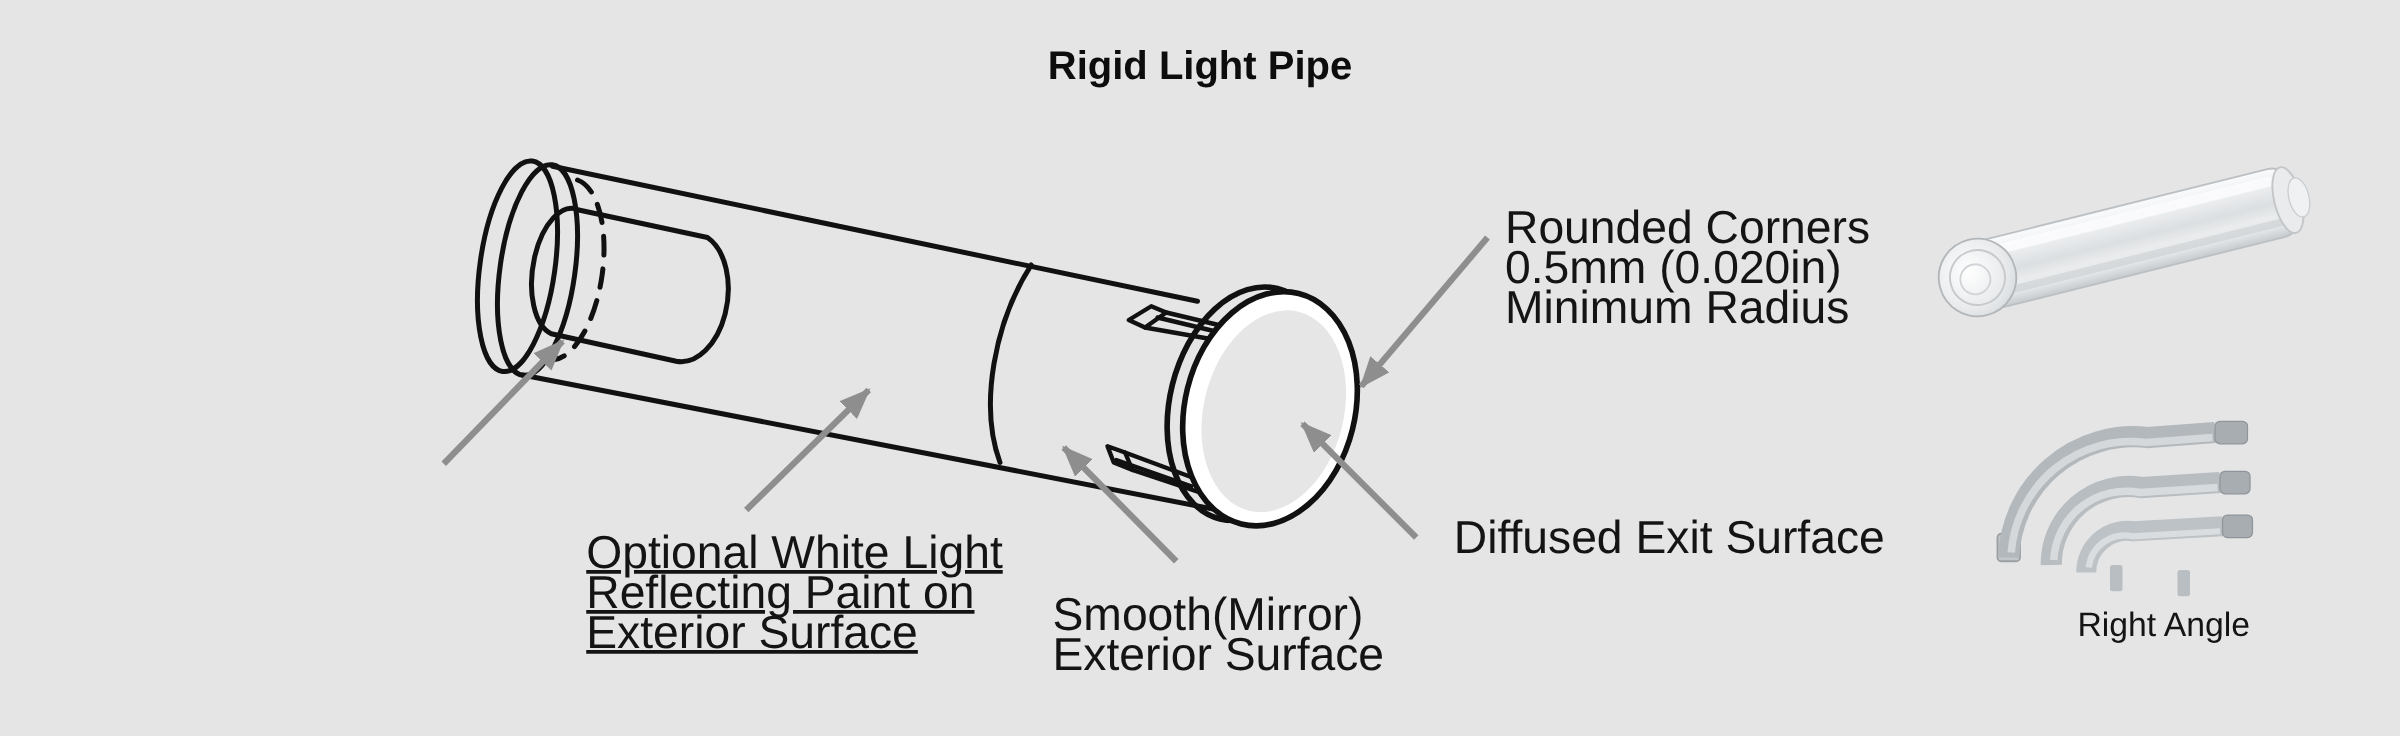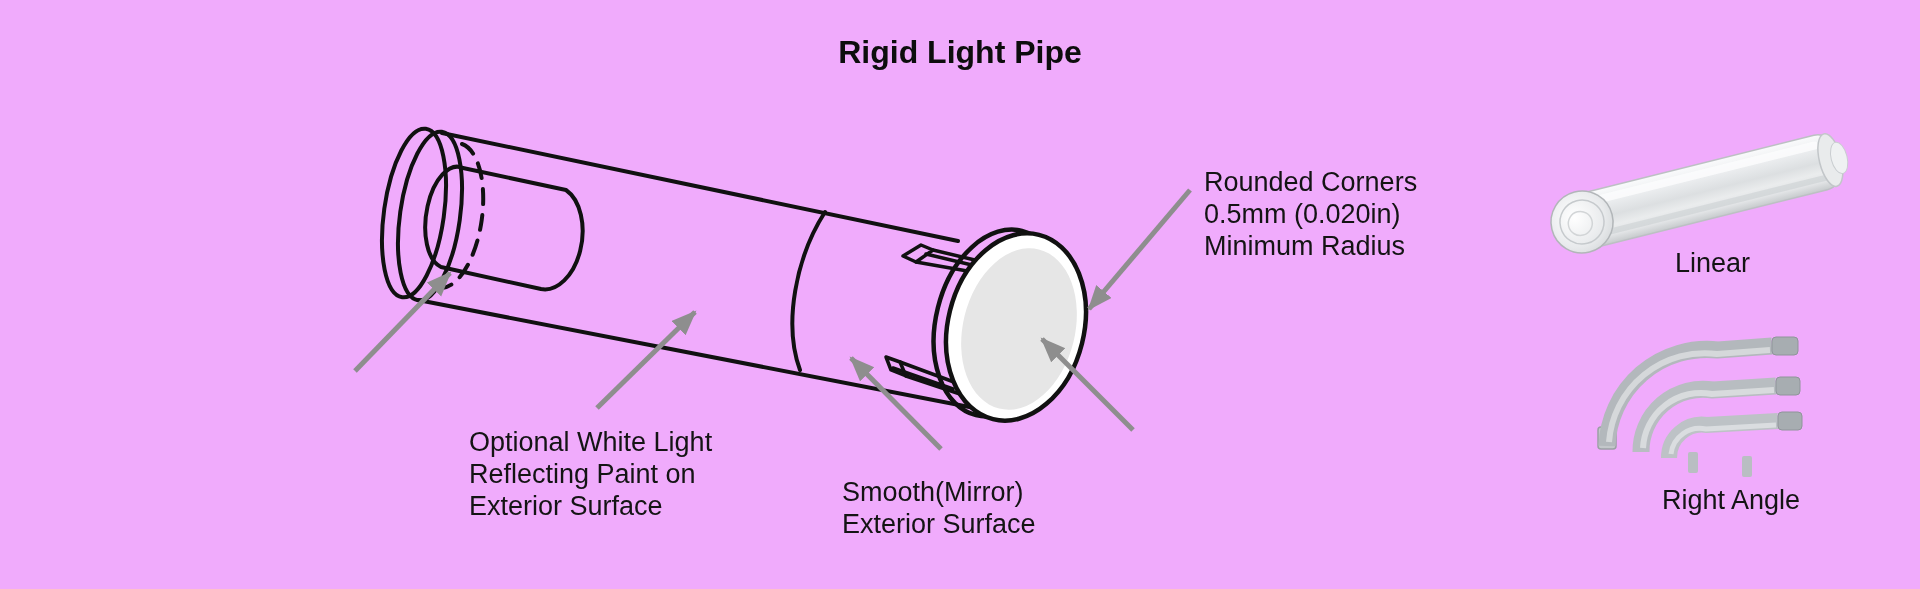--- a/index.html
+++ b/index.html
@@ -1,36 +1,36 @@
 <!DOCTYPE html>
 <html><head>
 <meta charset="utf-8">
 <style>
   html,body{margin:0;padding:0;background:#ffffff;}
   .stage{
     position:relative;
     width:1920px;height:589px;
-    background:#f0abfc;
+    background:#e5e5e5;
     font-family:"Liberation Sans", sans-serif;
     overflow:hidden;
   }
   .title{
     position:absolute;left:0;top:34px;width:100%;
     text-align:center;
     font-size:32px;font-weight:bold;color:#0d0d0d;
     letter-spacing:0;
   }
   .art{position:absolute;left:0;top:0;}
   .lbl{
     position:absolute;
-    font-size:27px;line-height:32px;color:#141414;
+    font-size:37px;line-height:32px;color:#141414;
     white-space:pre-line;
   }
   .lbl-led{left:36px;top:318px;}
-  .lbl-paint{left:469px;top:426px;}
+  .lbl-paint{left:469px;top:426px;text-decoration:underline;}
   .lbl-mirror{left:842px;top:476px;}
   .lbl-rounded{left:1204px;top:166px;}
   .lbl-diffused{left:1163px;top:414px;}
   .caption{
     position:absolute;
     font-size:27px;color:#141414;text-align:center;
   }
   .cap-linear{left:1600px;top:248px;width:225px;}
   .cap-rightangle{left:1617px;top:485px;width:228px;}
 </style>
@@ -133,17 +133,17 @@
   </svg>
 
   <div class="lbl lbl-paint">Optional White Light
 Reflecting Paint on
 Exterior Surface</div>
   <div class="lbl lbl-mirror">Smooth(Mirror)
 Exterior Surface</div>
   <div class="lbl lbl-rounded">Rounded Corners
 0.5mm (0.020in)
 Minimum Radius</div>
+  <div class="lbl lbl-diffused">Diffused Exit Surface</div>
 
-  <div class="caption cap-linear">Linear</div>
   <div class="caption cap-rightangle">Right Angle</div>
 
 </div>
 
 </body></html>

